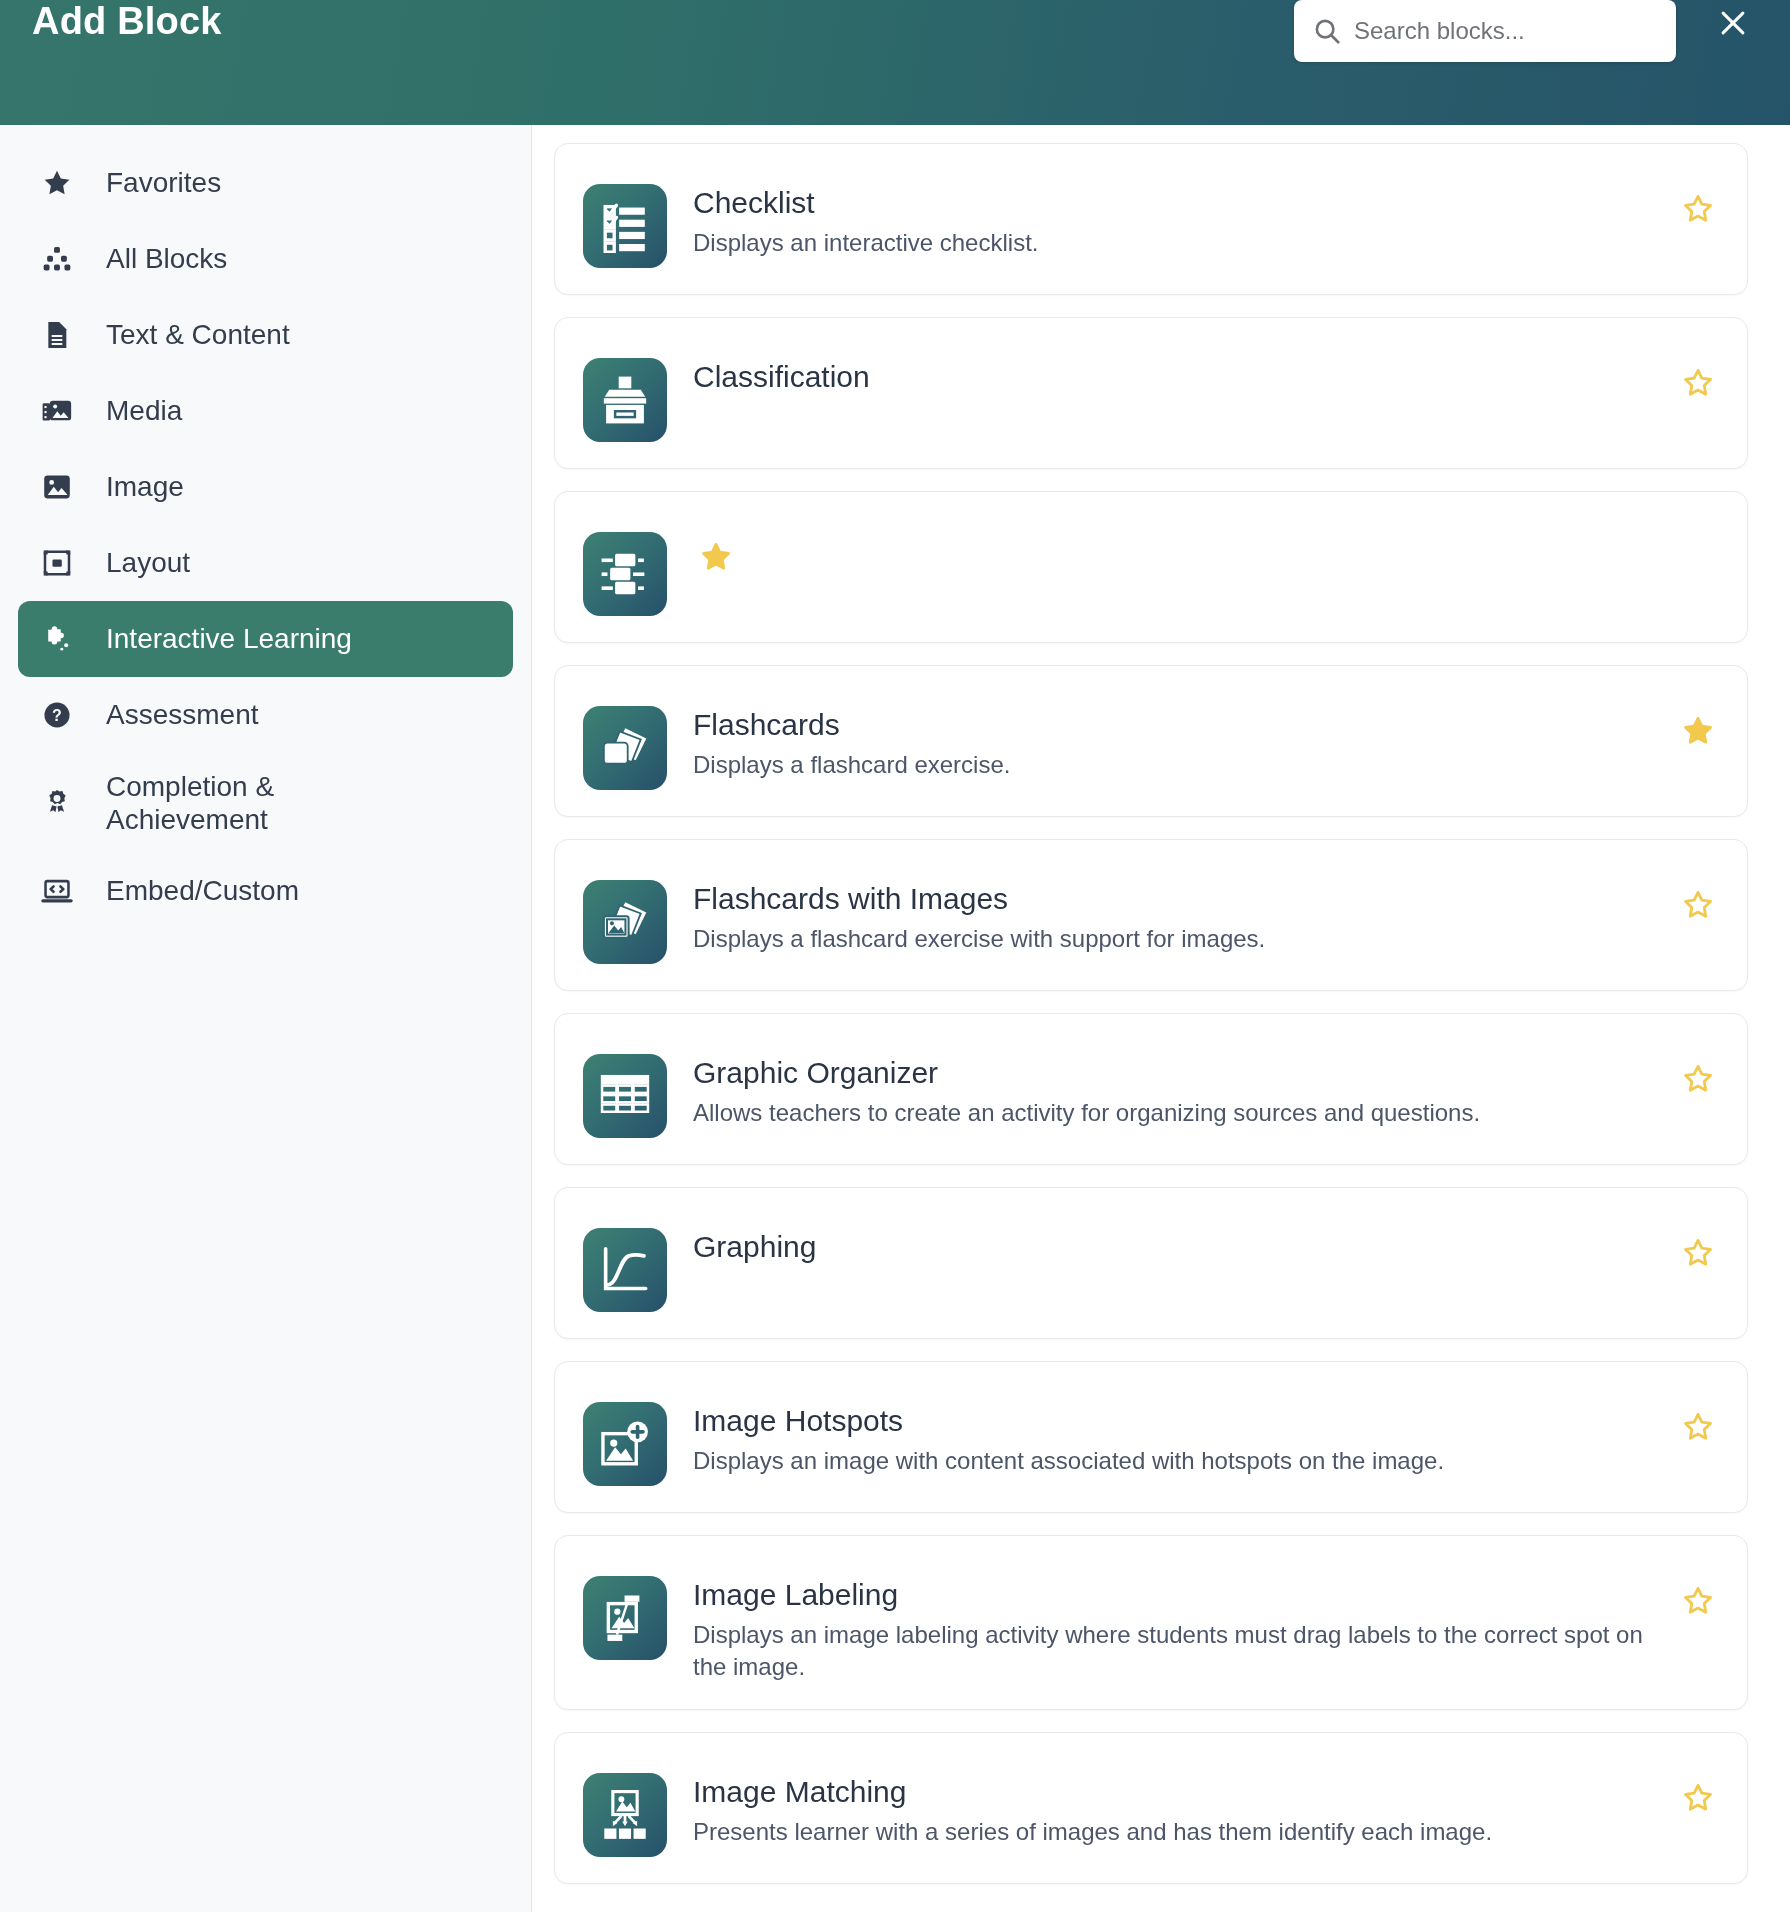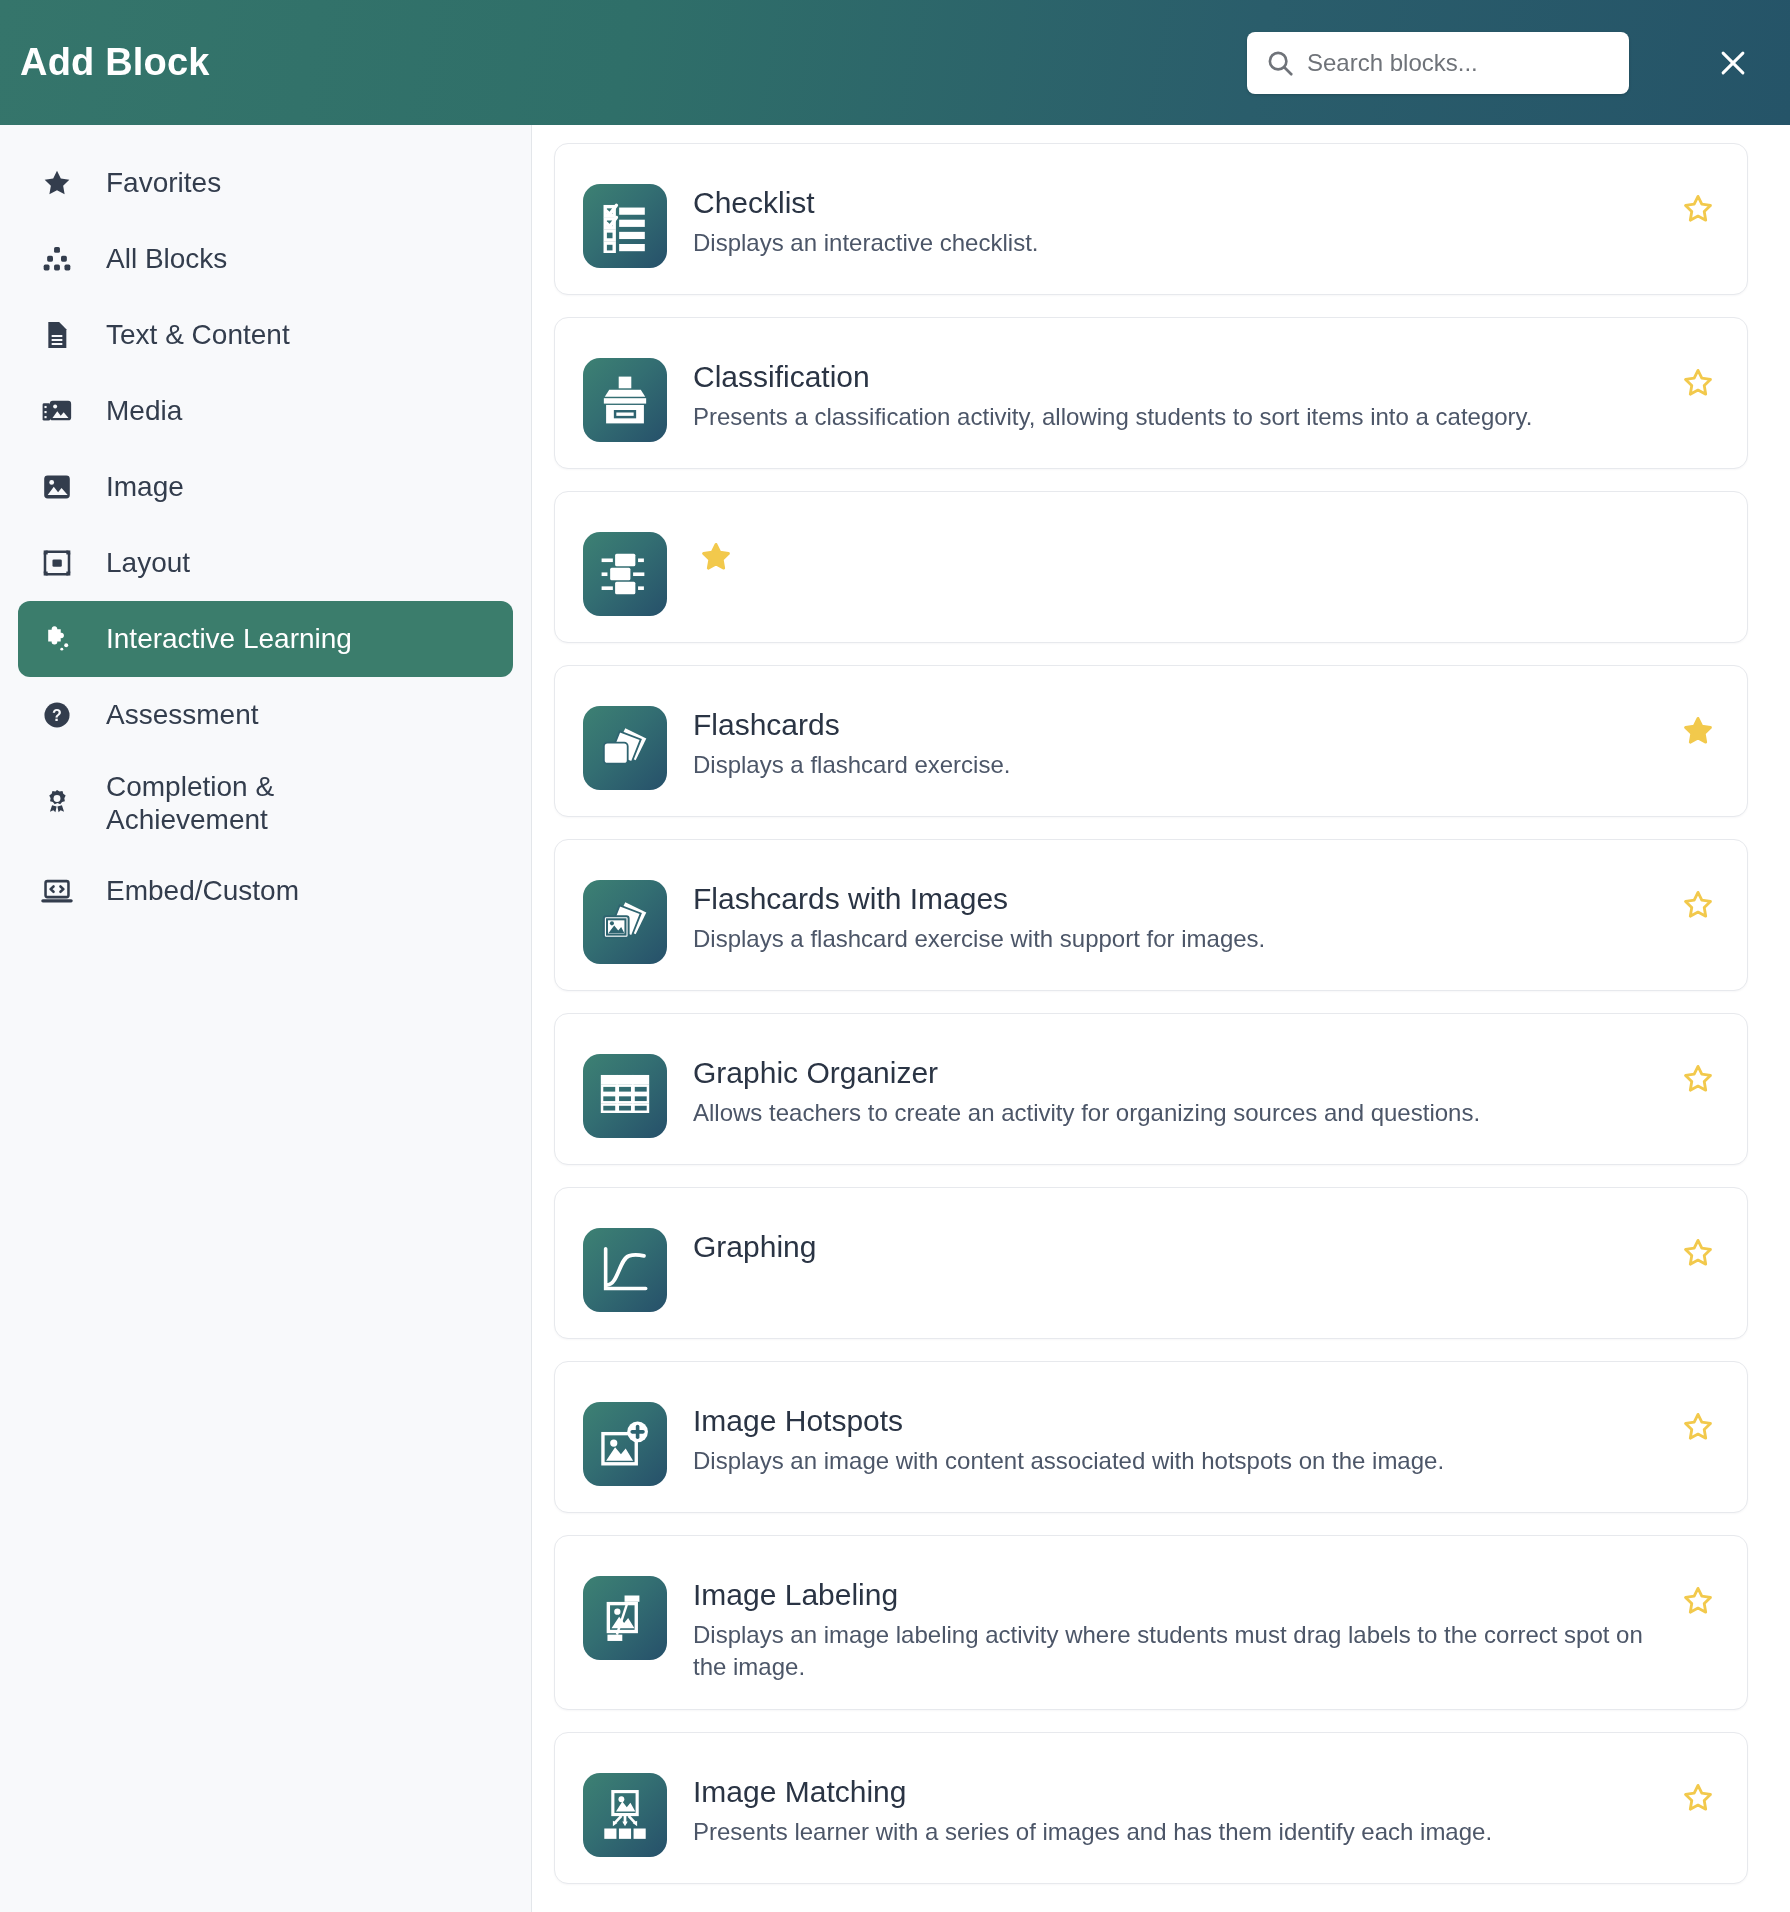--- a/index.html
+++ b/index.html
@@ -15,24 +15,23 @@
     display: flex; flex-direction: column;
     background: #ffffff;
   }
 
   
   .header {
     height: 125px;
     flex: 0 0 125px;
     background: linear-gradient(100deg, #35756b 0%, #2f6f69 35%, #2a5d6b 70%, #255468 100%);
     display: flex;
-    align-items: center;
-    padding: 0 34px 0 20px;
+    align-items: flex-start;
+    padding: 0 34px 0 32px;
     position: relative;
-    gap: 47px;
   }
   .header-title {
     color: #ffffff;
     font-size: 38px;
     font-weight: bold;
     letter-spacing: 0.2px;
     white-space: nowrap;
   }
   .header-spacer { flex: 1 1 auto; }
   .search-wrap {
@@ -340,21 +339,20 @@
           <svg width="54" height="54" viewBox="0 0 24 24" fill="#ffffff">
             <rect x="9.2" y="1.6" width="5.6" height="5.2"></rect>
             <path d="M5 7.4h14l2 3.2H3z"></path>
             <rect x="2.6" y="11.2" width="18.8" height="2.4"></rect>
             <rect x="3.6" y="14.2" width="16.8" height="8.2"></rect>
             <rect x="7.6" y="17" width="8.8" height="2.6" fill="none" stroke="#2f6470" stroke-width="1.1"></rect>
           </svg>
         </span>
         <div class="card-text">
           <div class="card-title">Classification</div>
-          <div class="card-desc">Presents a classification activity, allowing students to sort items into a category.</div>
         </div>
         <button class="fav-btn">
           <svg width="34" height="34" viewBox="0 0 24 24" fill="none" stroke="#f2c94c" stroke-width="2" stroke-linejoin="round">
               <path d="M12 3.1l2.7 5.5 6.1.9-4.4 4.3 1.05 6.1L12 17l-5.45 2.9 1.05-6.1L3.2 9.5l6.1-.9z"></path>
             </svg>
         </button>
       </div>
 
       <div class="card">
         <span class="card-icon">

